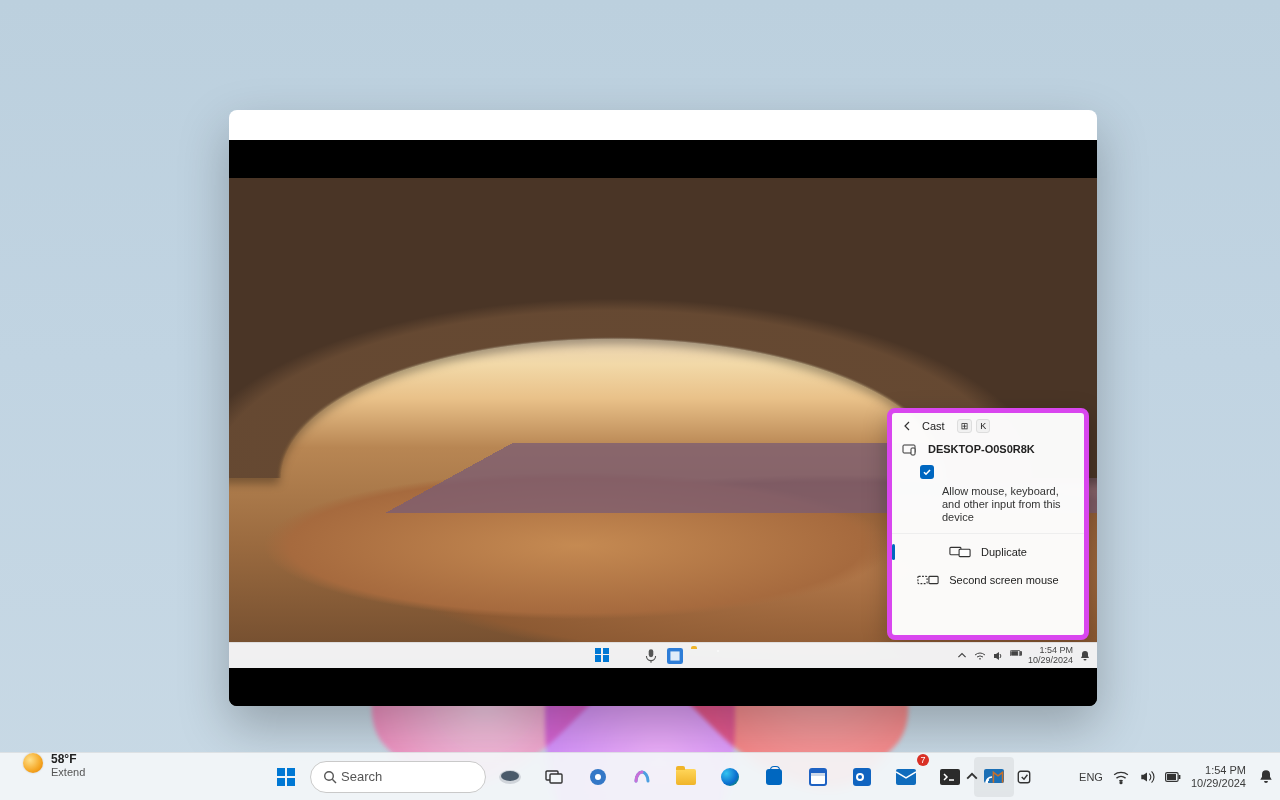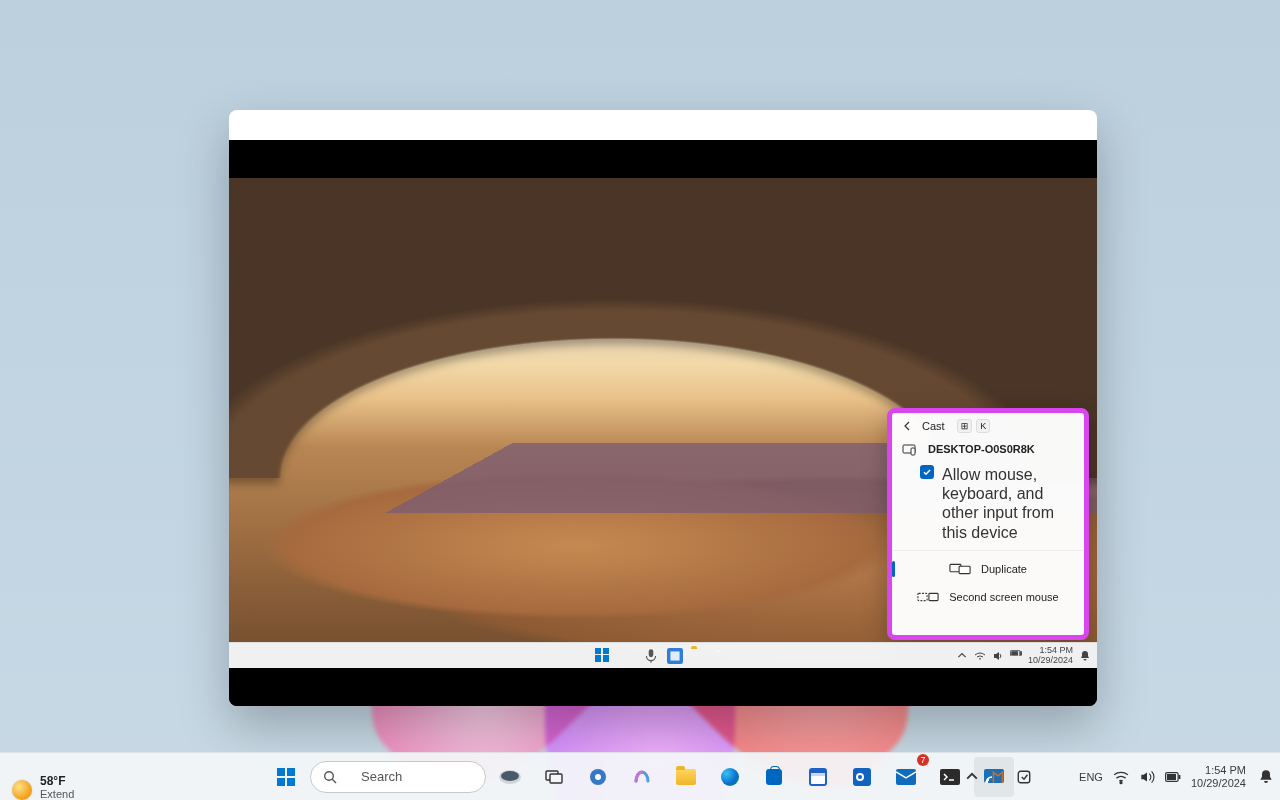--- a/index.html
+++ b/index.html
@@ -26,30 +26,30 @@
   .p6{ background: radial-gradient(circle at 40% 30%, #fbcfe8, #db2777); transform: translate(-50%,-100%) rotate(225deg); }
   .p7{ background: radial-gradient(circle at 40% 30%, #c4b5fd, #6366f1); transform: translate(-50%,-100%) rotate(270deg); }
   .p8{ background: radial-gradient(circle at 40% 30%, #99f6e4, #14b8a6); transform: translate(-50%,-100%) rotate(315deg); }
 
   
   .outer-taskbar { position: absolute; left:0; right:0; bottom:0; height:48px;
     background: rgba(243,246,249,.92); backdrop-filter: blur(6px);
     border-top:1px solid rgba(0,0,0,.08);
     display:flex; align-items:center;
   }
-  .weather { display:flex; align-items:flex-end; gap:8px; padding:0 12px; height:100%;}
+  .weather { display:flex; align-items:flex-start; gap:8px; padding:0 23px; height:100%;}
   .sun { width:20px; height:20px; border-radius:50%;
     background: radial-gradient(circle at 35% 35%, #ffe08a, #f5a623 60%, #e07b00);
     box-shadow: 0 0 2px rgba(0,0,0,.2);
   }
   .wtext { display:flex; flex-direction:column; line-height:1; font-size:12px; color:#222; }
   .wtext .cond { font-size:11px; color:#555; margin-top:2px; }
   .tb-center { position:absolute; left:50%; transform:translateX(-50%); display:flex; align-items:center; gap:4px; height:100%; }
   .tb-item { width:40px; height:40px; display:flex; align-items:center; justify-content:center; border-radius:4px; }
-  .search-pill { display:flex; align-items:center; gap:24px; width:176px; height:32px; background:#fff; border:1px solid #c9c9c9; border-radius:16px; padding:0 12px; font-size:13px; color:#555; }
+  .search-pill { display:flex; align-items:center; gap:4px; width:176px; height:32px; background:#fff; border:1px solid #c9c9c9; border-radius:16px; padding:0 12px; font-size:13px; color:#555; }
   .mag { width:14px; height:14px; }
   .mag svg{width:100%;height:100%;}
   .tray { position:absolute; right:6px; display:flex; align-items:center; gap:10px; height:100%; color:#3b3b3b; }
   .tray .ic { width:16px;height:16px; display:flex;align-items:center;justify-content:center;}
   .tray .ic svg{width:100%;height:100%;}
   .time { display:flex; flex-direction:column; align-items:flex-end; font-size:11px; line-height:1.15; padding-right:2px; }
 
   
   .win {
     position:absolute; left:229px; top:110px; width:868px; height:596px;
@@ -107,21 +107,21 @@
   .cast-head { display:flex; align-items:center; gap:8px; padding:6px 10px; }
   .back-ic{ width:12px;height:12px;}
   .cast-head .title { font-weight:400; }
   .kbd { display:inline-flex; gap:4px; margin-left:4px;}
   .kbd span{ font-size:9px; background:#f1f1f1; border:1px solid #ddd; border-radius:3px; padding:0 3px; line-height:12px;}
   .device { display:flex; align-items:flex-start; gap:12px; padding:4px 10px 6px; font-weight:600; font-size:11px;}
   .device .dic{width:14px;height:14px;}
   .chk-row { display:flex; gap:8px; padding:2px 10px 8px 28px; }
   .chk { flex:none; width:14px; height:14px; border-radius:3px; background:#0067c0; display:flex;align-items:center;justify-content:center;}
   .chk svg{width:10px;height:10px;color:#fff;}
-  .chk-label{ font-size:16px; color:#333; line-height:1.2;}
+  .chk-label{ font-size:11px; color:#333; line-height:1.2;margin-top:20px;}
   .proj-list{ border-top:1px solid #eee; padding:4px 0; }
   .proj { display:flex; align-items:center; gap:10px; padding:7px 12px; position:relative;justify-content:center;}
   .proj.sel::before{ content:""; position:absolute; left:0; top:6px; bottom:6px; width:3px; background:#0067c0; border-radius:2px;}
   .proj .pic{ width:22px; height:14px; flex:none; display:flex; align-items:center; justify-content:center;}
   .proj .pic svg{width:100%;height:100%;}
   .proj span{ font-size:11px;}
   .cast-foot{ margin-top:auto; display:flex; align-items:center; justify-content:space-between; padding:8px 8px; border-top:1px solid #eee;}
   .cast-foot .more{ font-size:10.5px; color:#555;}
   .disc-btn{ font-size:11px; color:#222; background:#fff; border:1px solid #d7d7d7; border-radius:4px; padding:4px 12px;}
 

